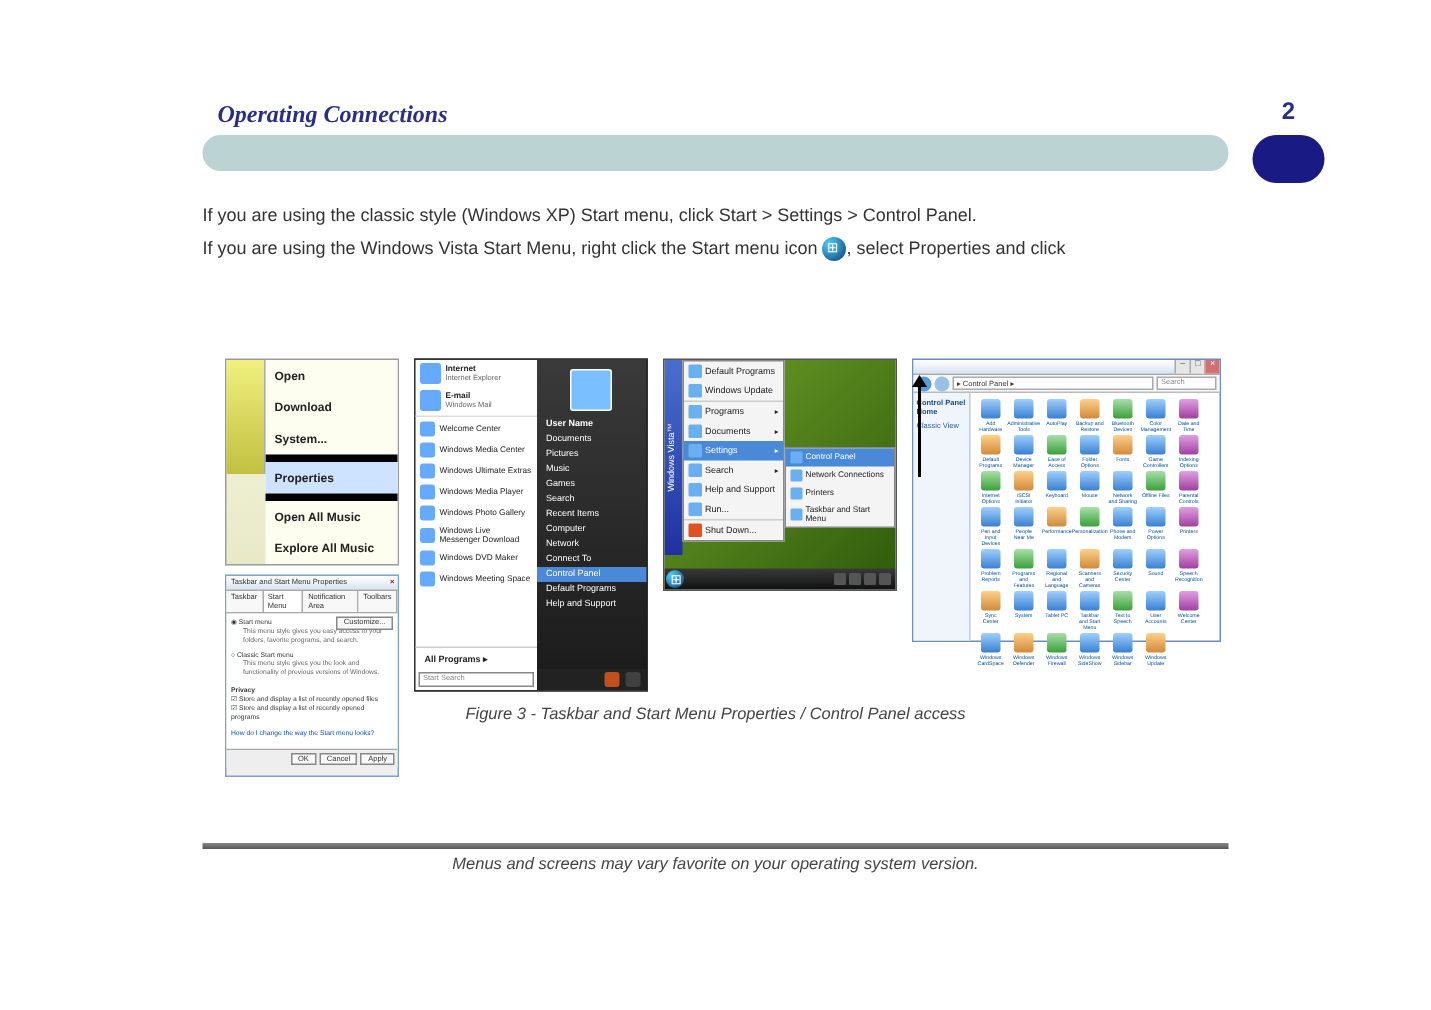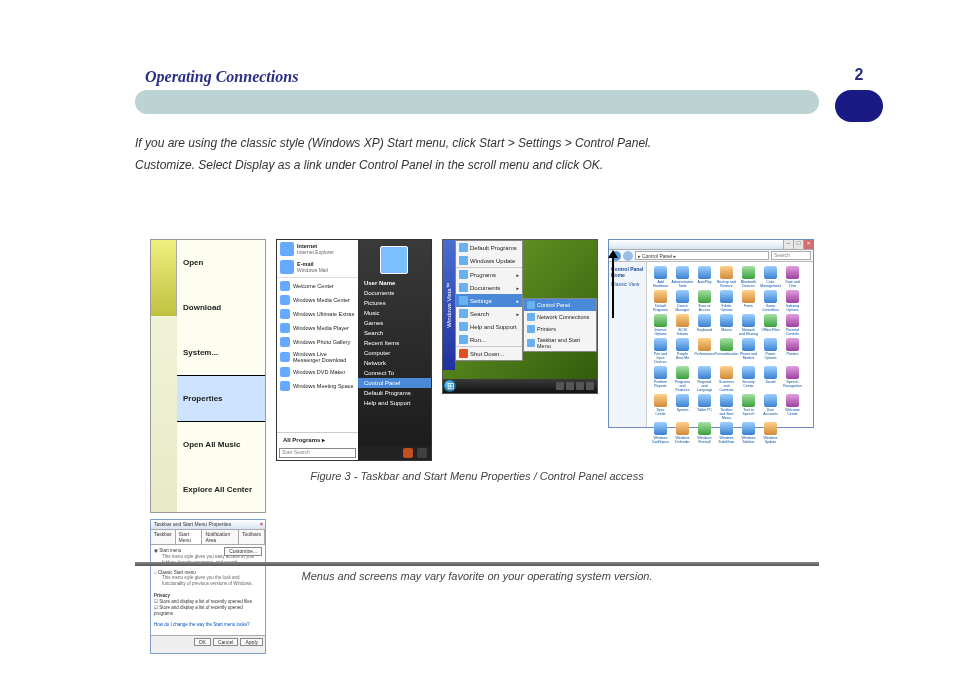--- a/index.html
+++ b/index.html
@@ -53,21 +53,21 @@
   }
   .body-text {
     position: absolute;
     left: 135px;
     top: 130px;
     width: 684px;
     font-size: 12px;
     color: #333;
     line-height: 1.5;
   }
-  .body-text p { margin: 4px 0; font-style: italic; }
+  .body-text p { margin: 4px 0; }
   .windows-orb {
     display: inline-block;
     width: 16px;
     height: 16px;
     background: radial-gradient(circle at 30% 30%, #4fd0ff 0%, #0a3a6a 100%);
     border-radius: 50%;
     vertical-align: middle;
     position: relative;
   }
   .windows-orb::after {
@@ -105,22 +105,22 @@
     color: #222;
   }
   .ctx-menu .ctx-left {
     float: left;
     width: 26px;
     height: 76px;
     background: linear-gradient(#f0f080, #c0c040);
     border-right: 1px solid #aaa;
   }
   .ctx-items { margin-left: 26px; background: #fdfdf0; }
-  .ctx-items div { padding: 18px 6px; }
-  .ctx-items div.sep { border-top: 1px solid #000000; }
+  .ctx-items div { padding: 6px 6px; }
+  .ctx-items div.sep { border-top: 5px solid #000000; }
   .ctx-items .sel { background: #cde3ff; }
 
   .prop-dialog {
     width: 116px;
     height: 135px;
     background: #f0f0f0;
     border: 1px solid #7da2ce;
     font-size: 5px;
     color: #333;
     position: relative;
@@ -313,35 +313,38 @@
 </head>
 <body>
 
 <div class="heading-text">Operating Connections</div>
 <div class="heading-bar"></div>
 <div class="page-num">2</div>
 <div class="page-badge"></div>
 
 <div class="body-text">
   <p>If you are using the classic style (Windows XP) Start menu, click Start &gt; Settings &gt; Control Panel.</p>
-  <p>Customize. Select Display as a link under Control Panel in the scroll menu and click OK.</p>
+  <p>
+    <span>If you are using the Windows Vista Start Menu, right click the Start menu icon</span>
+    <span class="windows-orb"></span><span>, select Properties and click</span>
+  </p>
 </div>
 
 <div class="thumb-row">
 
   <div class="thumb1">
     <div class="ctx-menu">
       <div class="ctx-left"></div>
       <div class="ctx-items" id="ctx-items">
           <div>Open</div>
           <div>Download</div>
           <div>System...</div>
           <div class="sel sep">Properties</div>
           <div class="sep">Open All Music</div>
-          <div>Explore All Center</div>
+          <div>Explore All Music</div>
         </div>
       <div style="clear:both"></div>
     </div>
     <div class="prop-dialog">
       <div class="prop-title">
         <span>Taskbar and Start Menu Properties</span>
         <span class="close">×</span>
       </div>
       <div class="prop-tabs" id="prop-tabs">
           <div>Taskbar</div>

